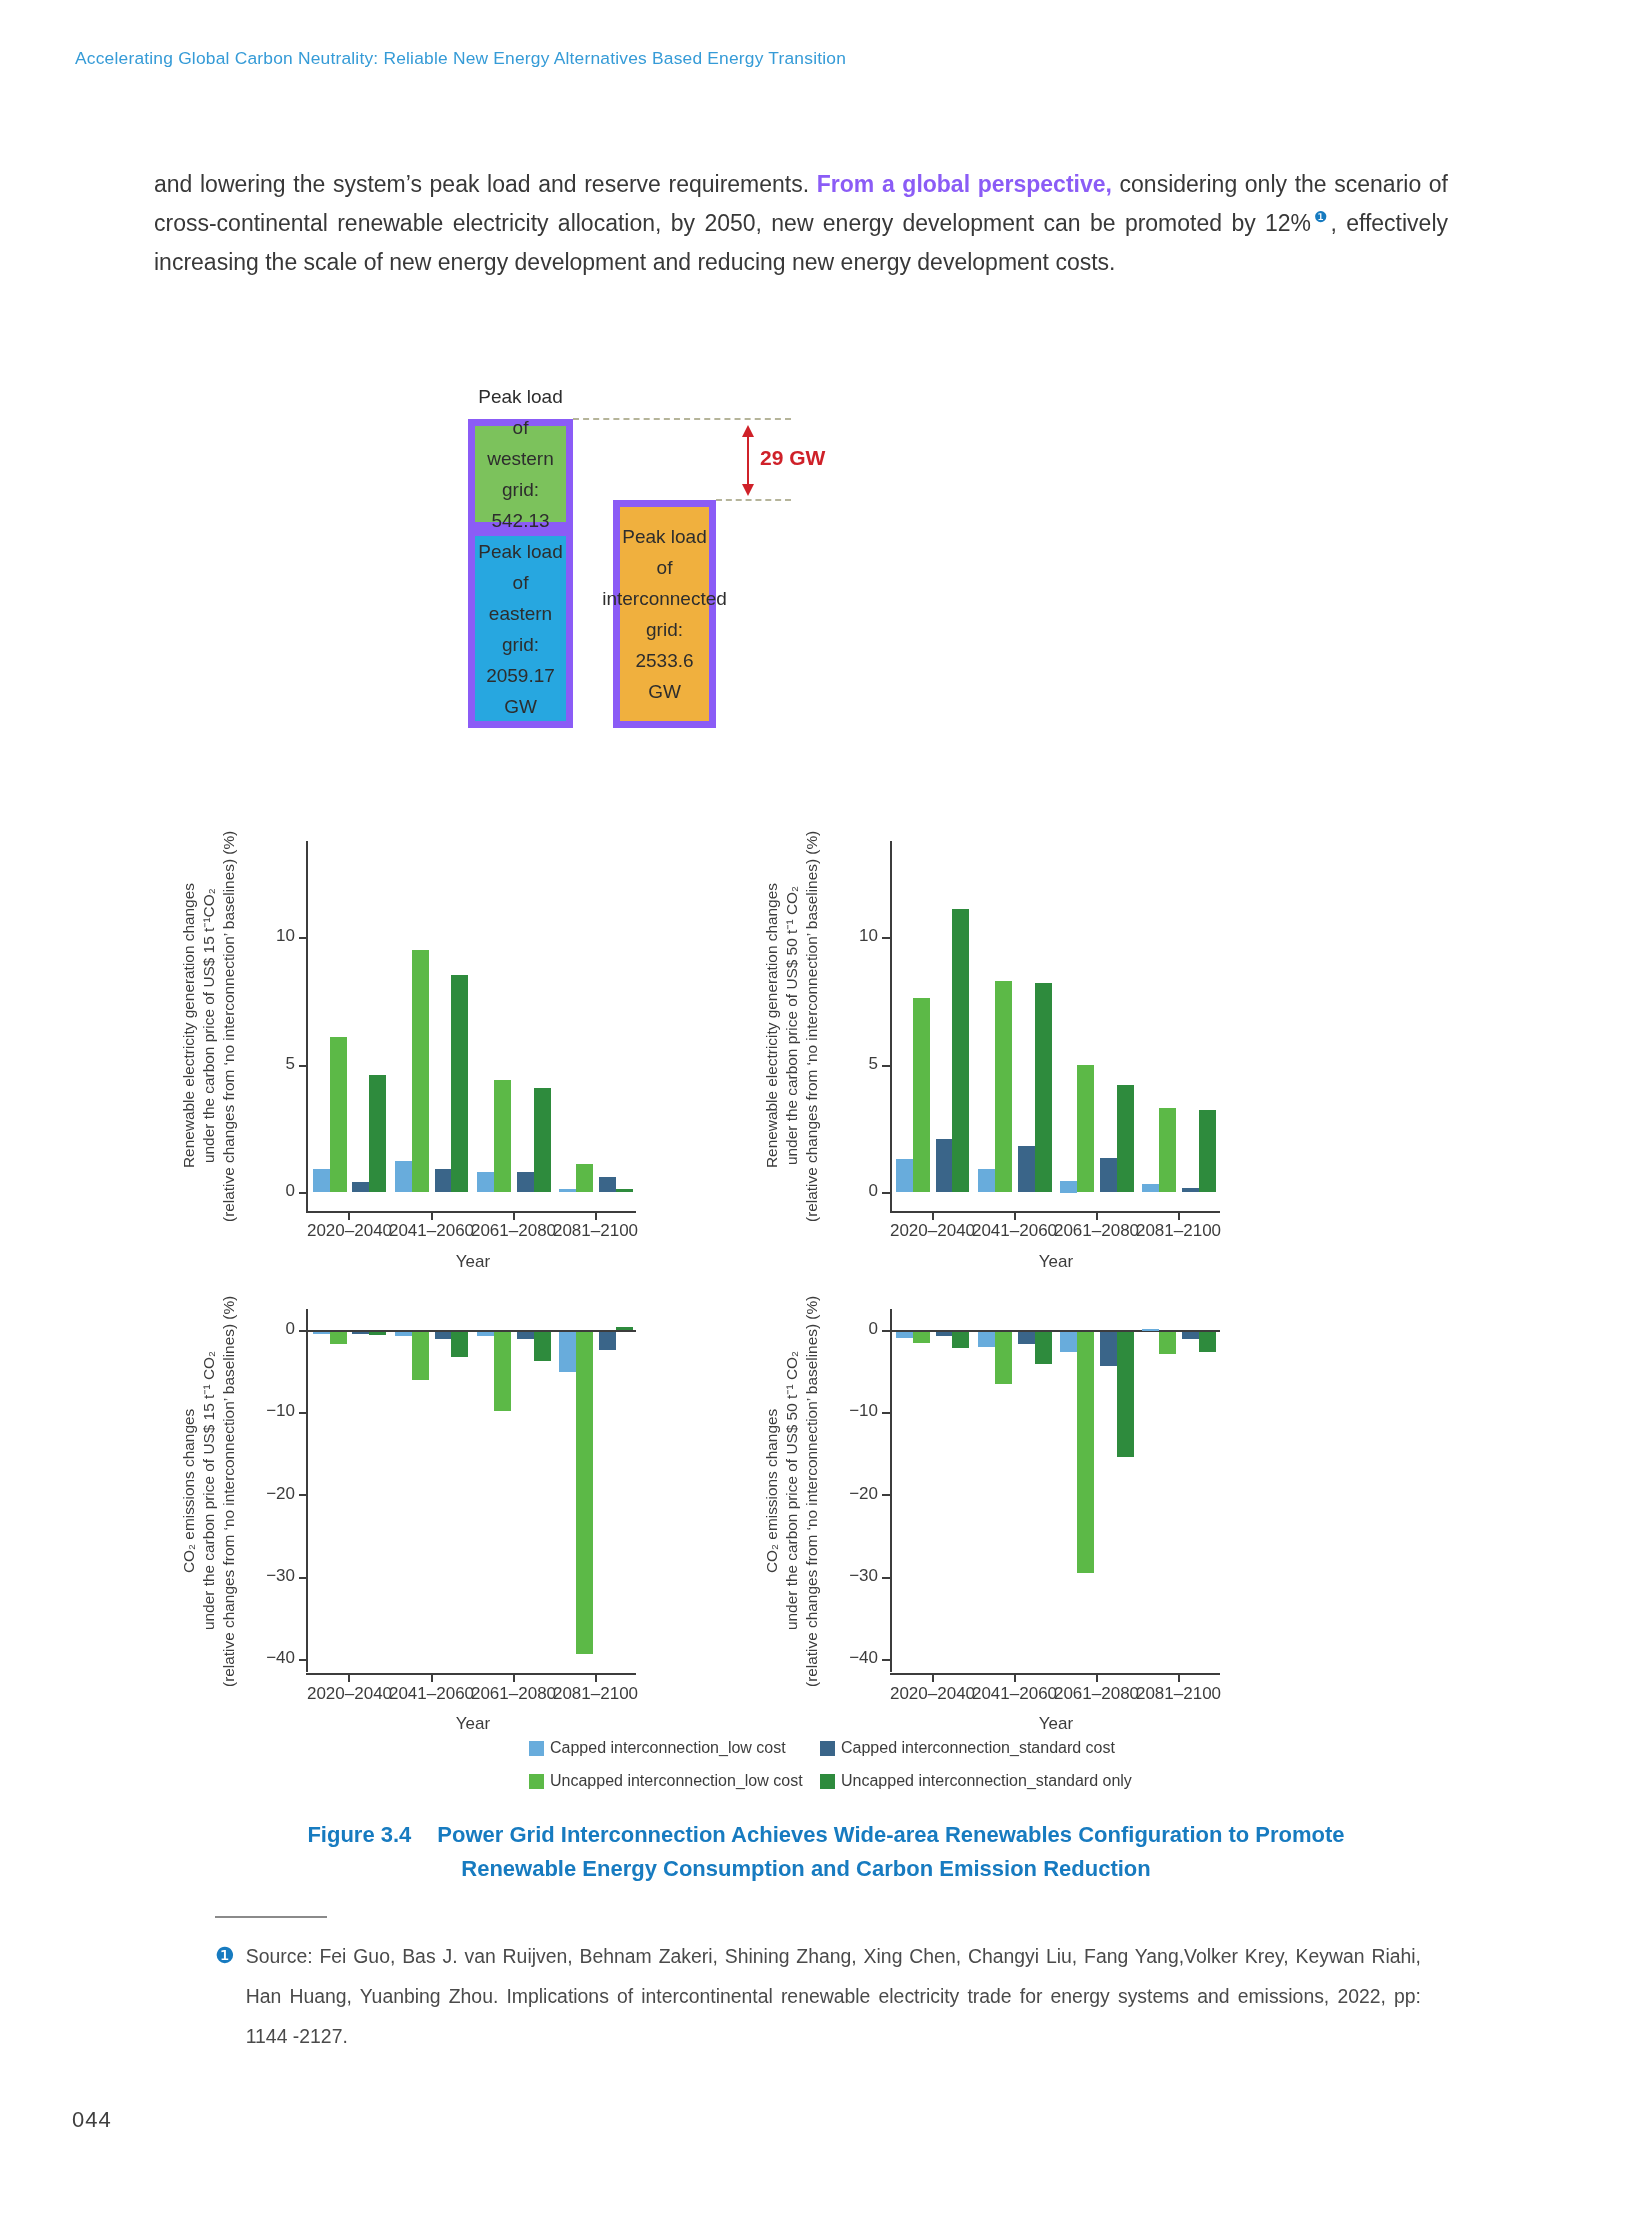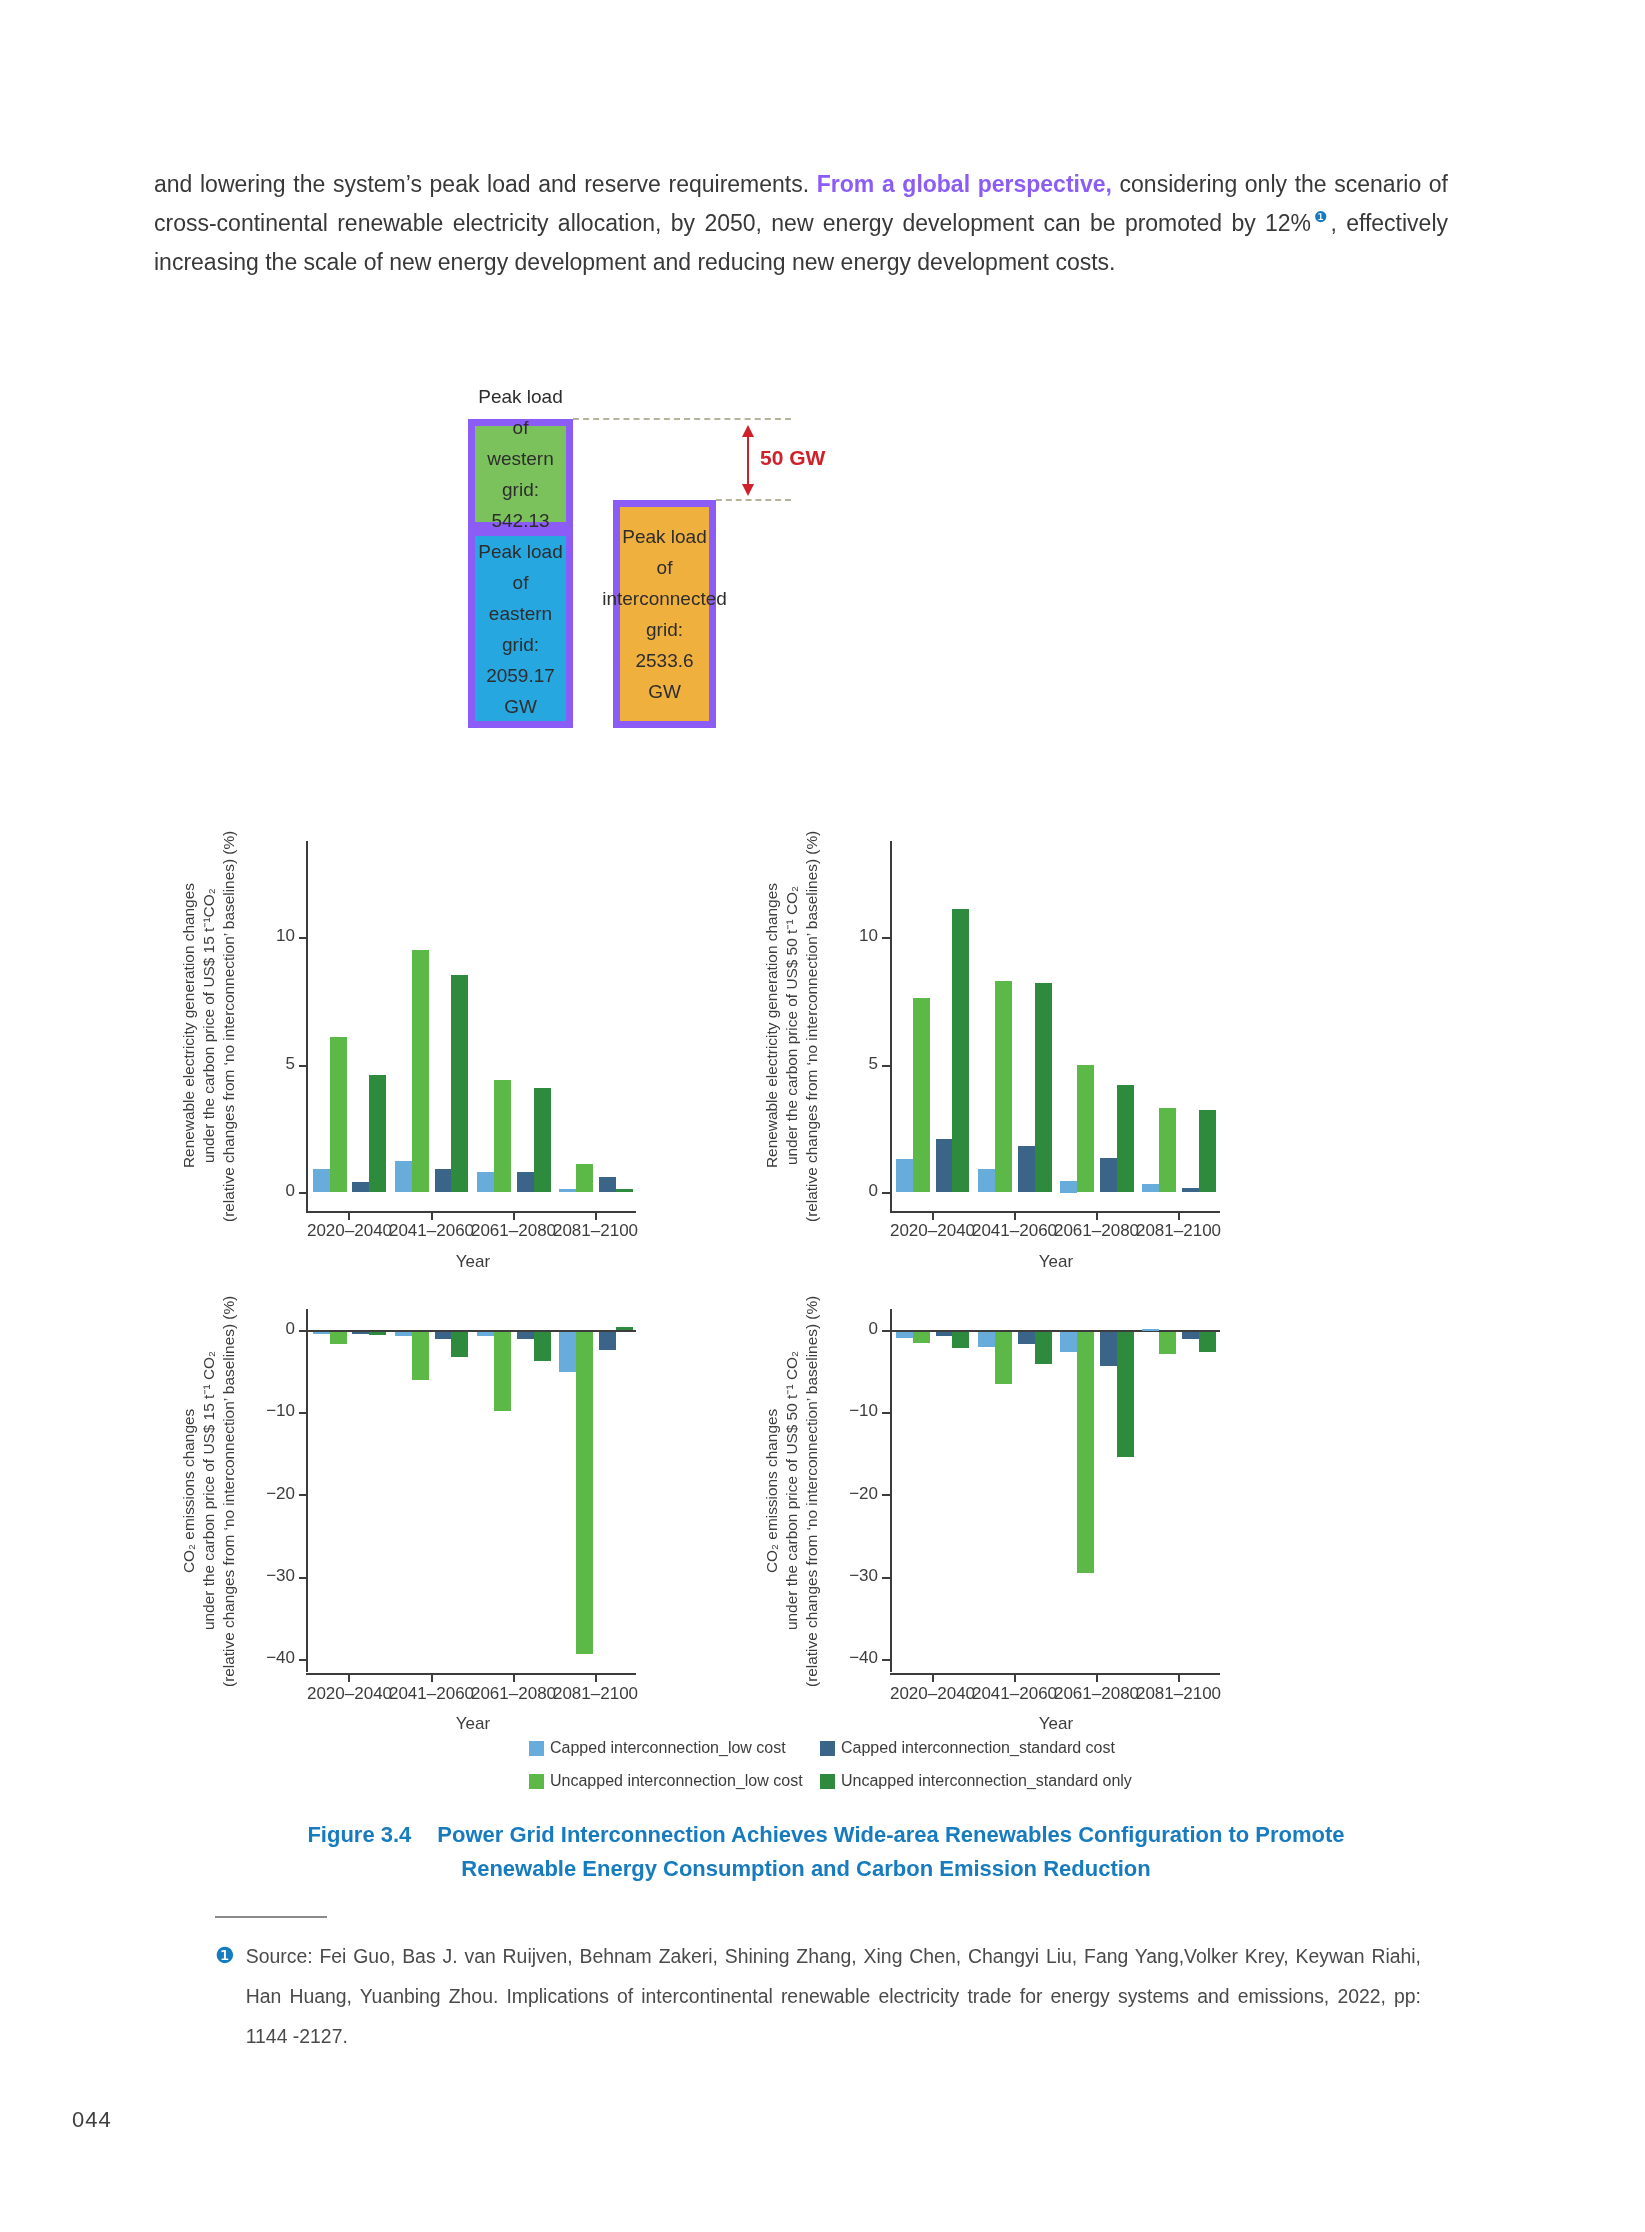--- a/index.html
+++ b/index.html
@@ -30,20 +30,21 @@
   #footnote { left:215px; top:1936px; width:1206px; display:flex; align-items:flex-start; }
   #footnote .fn-badge { color:#177bc0; font-size:22px; line-height:40px; margin-right:11px; flex:0 0 auto; }
   #footnote .fn-text { font-size:19.4px; line-height:40px; color:#4a4a4a; text-align:justify; }
   #page-number { left:72px; top:2107px; font-size:22px; color:#3f3f3f; letter-spacing:1px; }
 </style>
 </head>
 <body>
 
 <div id="page">
 
+  <div id="running-header" class="abs">Accelerating Global Carbon Neutrality: Reliable New Energy Alternatives Based Energy Transition</div>
 
   <div id="body-paragraph" class="abs"><span>and lowering the system’s peak load and reserve requirements. </span><span class="hl">From a global perspective,</span><span> considering only the scenario of cross-continental renewable electricity allocation, by 2050, new energy development can be promoted by 12%</span><span class="fnmark">❶</span><span>, effectively increasing the scale of new energy development and reducing new energy development costs.</span></div>
 
   <div>
     <div class="abs dash" style="left: 573px; top: 418px; width: 218px; border-top-color: rgb(181, 180, 154);"></div>
     <div class="abs dash" style="left: 716px; top: 499px; width: 75px; border-top-color: rgb(181, 180, 154);"></div>
 
     <div class="abs diag-box" style="left: 468px; top: 419px; width: 105px; height: 110px; background-color: rgb(124, 194, 92);">
       <span>Peak load of</span>
       <span>western grid:</span>
@@ -63,21 +64,21 @@
       <span>2533.6 GW</span>
     </div>
 
     <div class="abs" style="left: 741px; top: 425px; width: 14px; height: 71px; color: rgb(207, 33, 41);">
       <svg width="14" height="71" viewBox="0 0 14 71" fill="currentColor">
         <polygon points="7,0 1,12 13,12"></polygon>
         <rect x="6" y="10" width="2" height="51"></rect>
         <polygon points="7,71 1,59 13,59"></polygon>
       </svg>
     </div>
-    <div id="delta-label" class="abs" style="left: 760px; top: 446px; color: rgb(207, 33, 41);">50 GW</div>
+    <div id="delta-label" class="abs" style="left: 760px; top: 446px; color: rgb(207, 33, 41);">29 GW</div>
   </div>
 
 
   <div id="charts" class="abs">
       <div style="position: absolute; left: 306px; top: 841px; width: 2px; height: 370px; background: rgb(60, 60, 60);"></div>
       <div style="position: absolute; left: 306px; top: 1211px; width: 330px; height: 2px; background: rgb(60, 60, 60);"></div>
       <div style="position: absolute; left: 299px; top: 1192px; width: 8px; height: 2px; background: rgb(60, 60, 60);"></div>
       <div style="position: absolute; left: 243px; top: 1181px; width: 52px; text-align: right; font-size: 17px;">0</div>
       <div style="position: absolute; left: 299px; top: 1065px; width: 8px; height: 2px; background: rgb(60, 60, 60);"></div>
       <div style="position: absolute; left: 243px; top: 1054px; width: 52px; text-align: right; font-size: 17px;">5</div>

